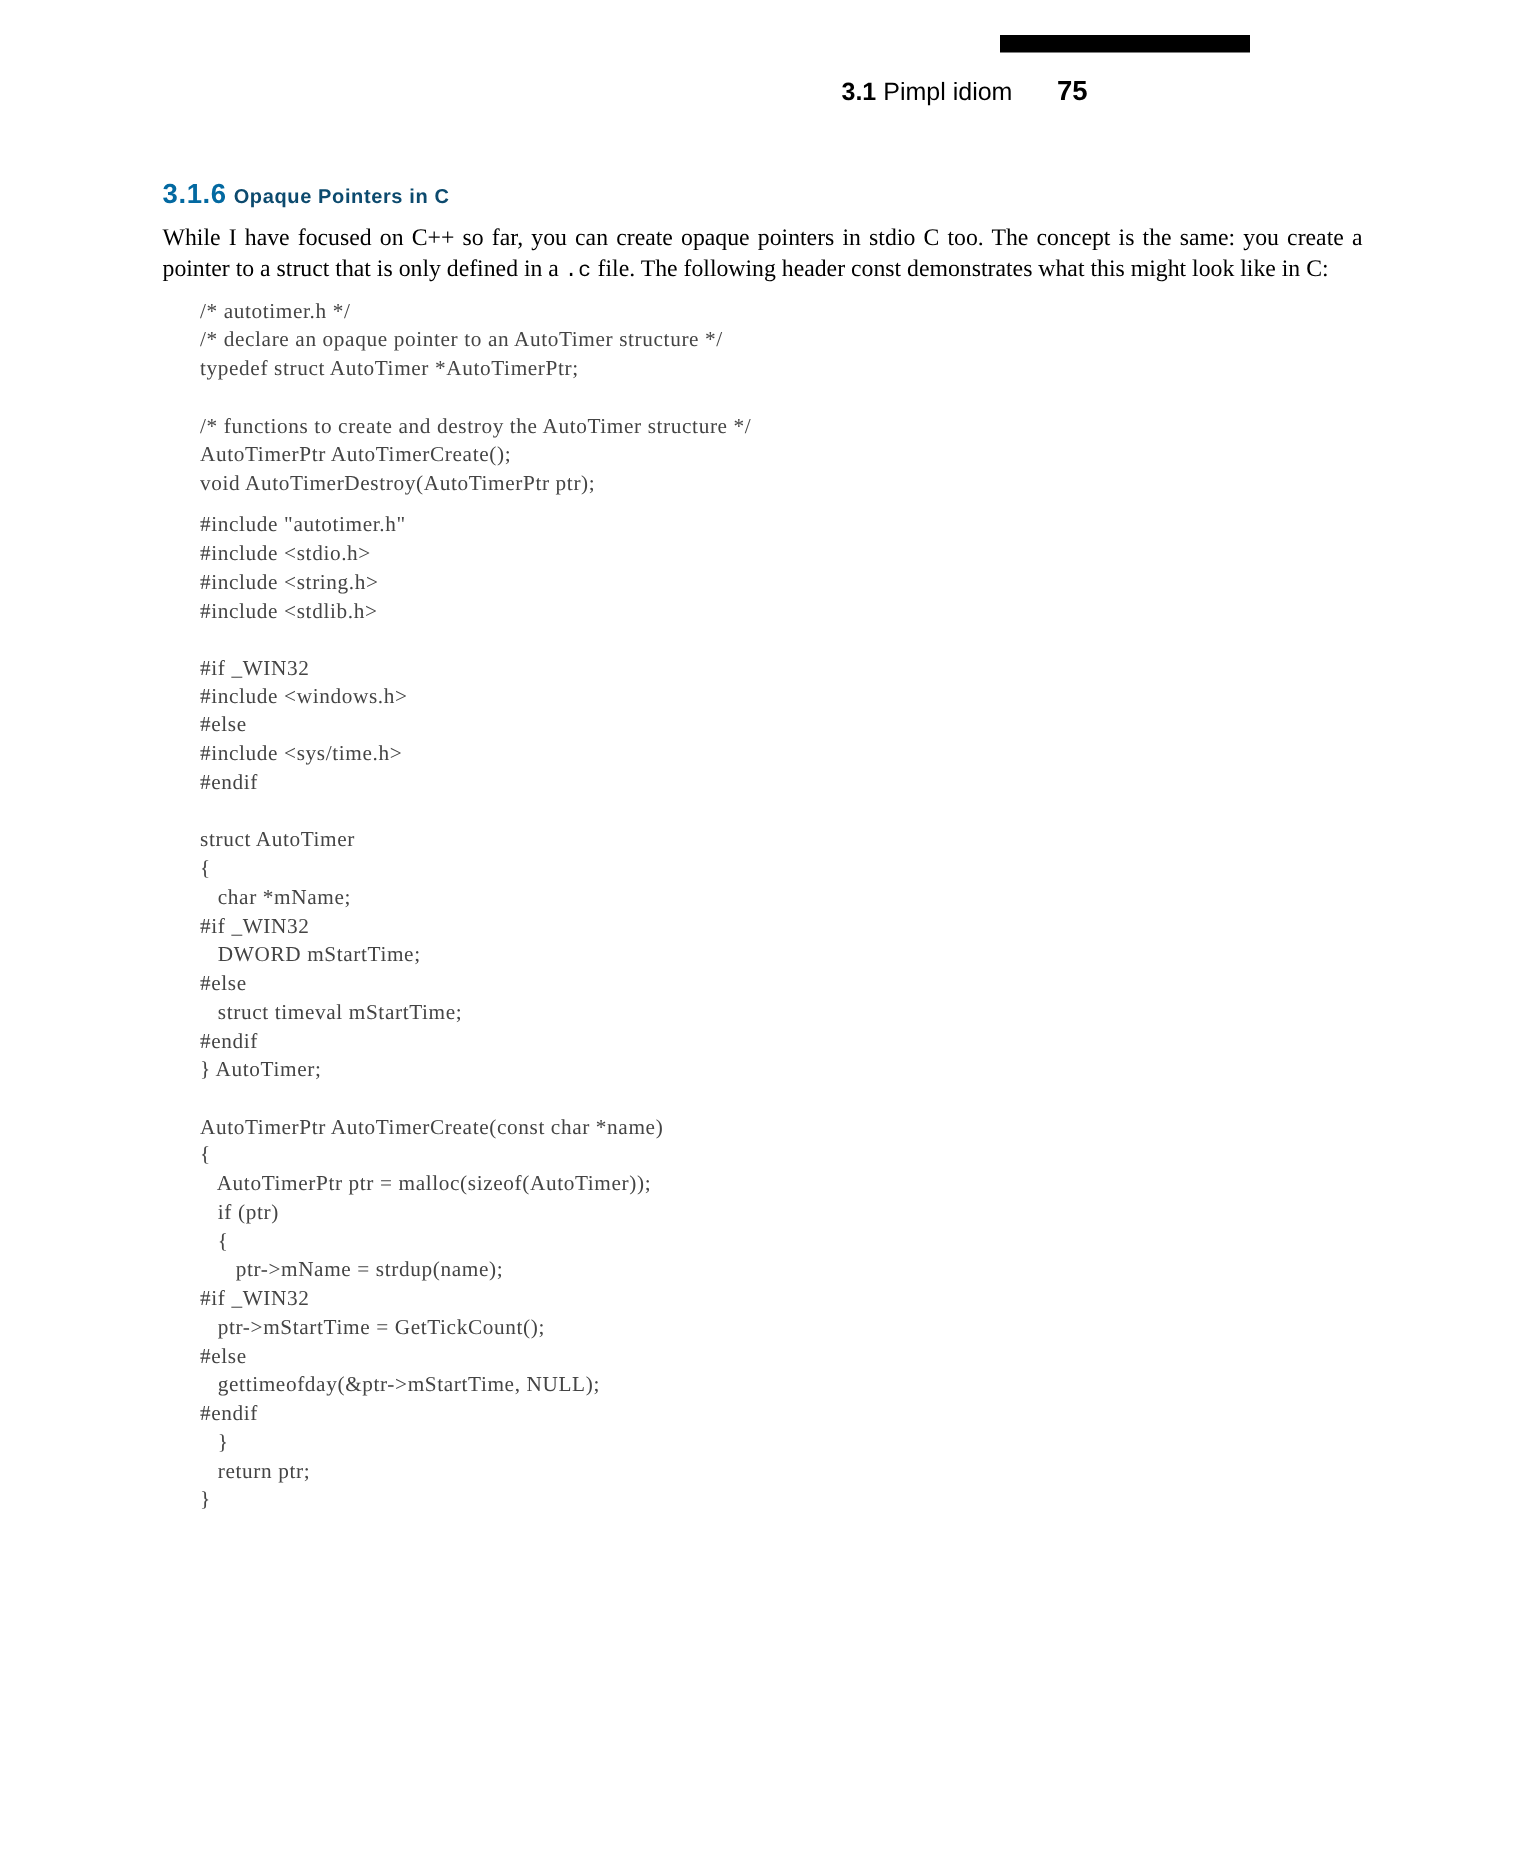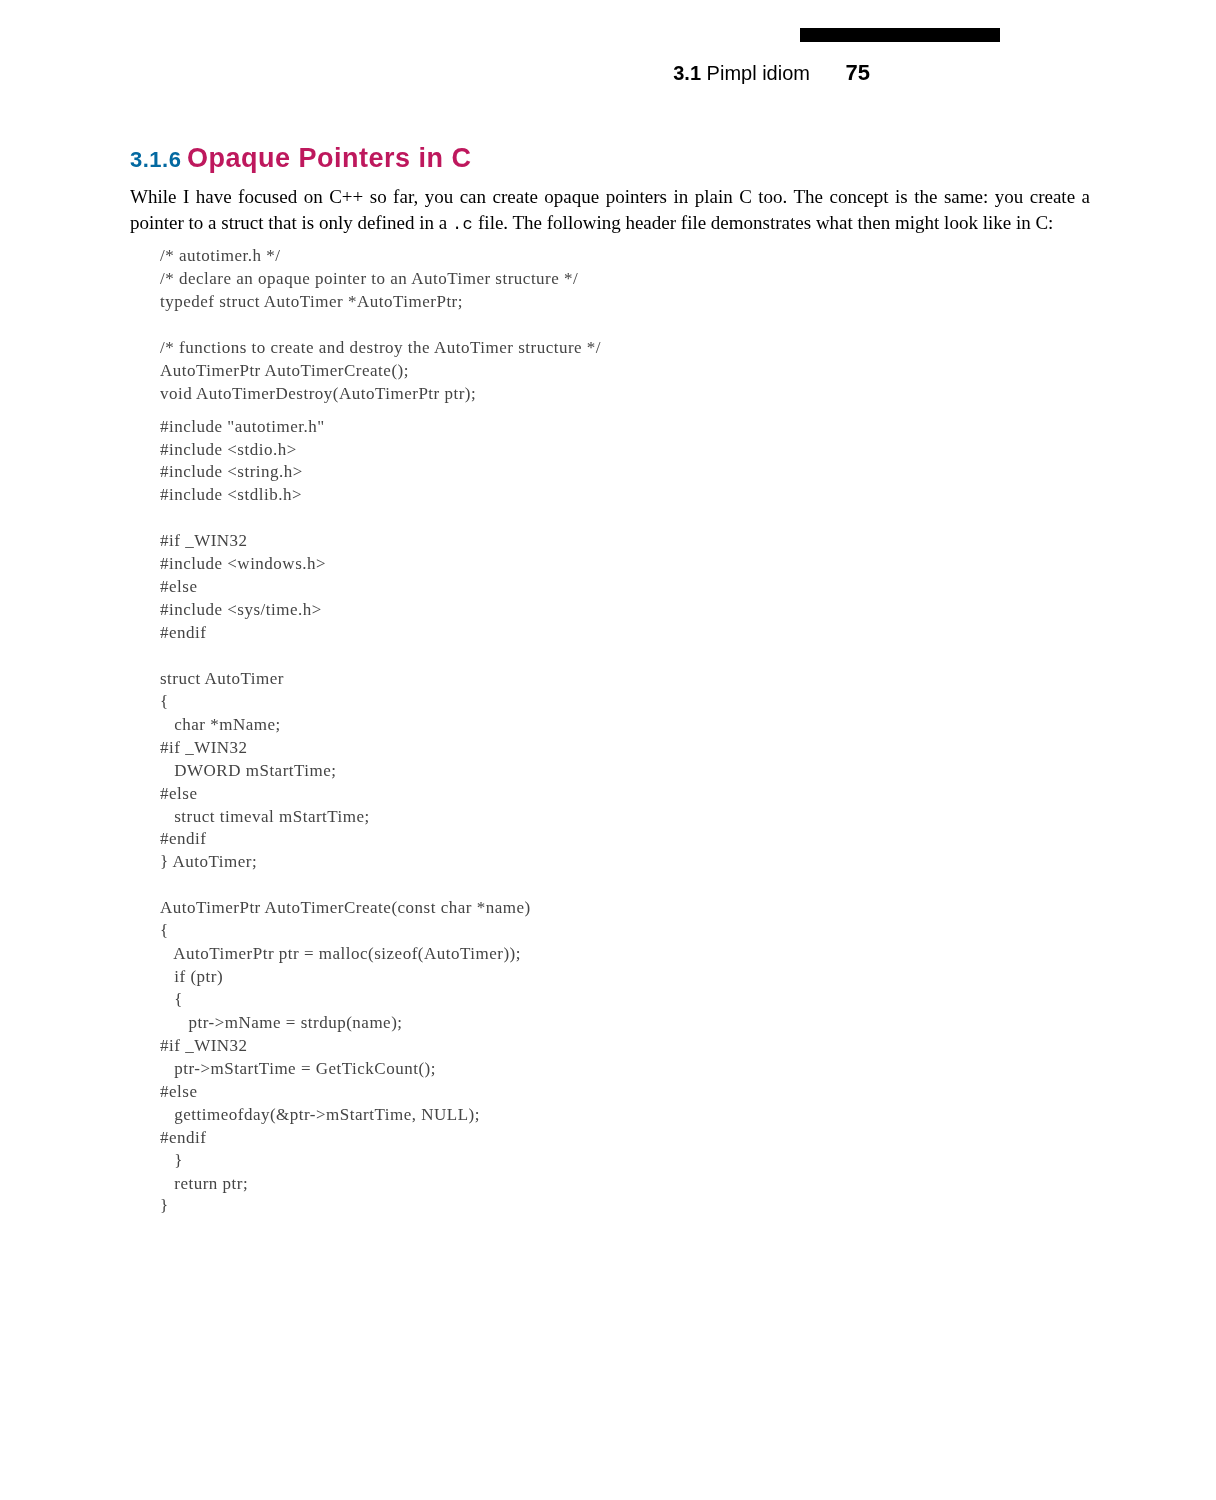--- a/index.html
+++ b/index.html
@@ -47,21 +47,21 @@
     width: 960px;
     line-height: 1.35;
   }
   .section-heading {
     font-family: Arial, Helvetica, sans-serif;
     font-weight: bold;
     letter-spacing: 0.5px;
     margin-bottom: 8px;
   }
   .section-heading .hnum { color: #0369a1; font-size: 22px; }
-  .section-heading .htitle { color: #be185d; font-size: 27px; }
+  .section-heading .htitle { color: #0c4a6e; font-size: 16px; }
   .body-para {
     text-align: justify;
     font-size: 19px;
     margin: 0 0 6px 0;
   }
   .body-para .inline-code {
     font-family: "Courier New", Courier, monospace;
     font-size: 17px;
     letter-spacing: 0.5px;
   }
@@ -88,21 +88,21 @@
   </div>
 
   <div class="content">
 
     <div class="section-heading">
       <span class="hnum">3.1.6</span>
       <span class="htitle">Opaque Pointers in C</span>
     </div>
 
     <p class="body-para">
-      <span>While I have focused on C++ so far, you can create opaque pointers in plain C too. The concept is the same: you create a pointer to a struct that is only defined in a </span><span class="inline-code">.c</span><span> file. The following header file demonstrates what then might look like in C:</span>
+      <span>While I have focused on C++ so far, you can create opaque pointers in stdio C too. The concept is the same: you create a pointer to a struct that is only defined in a </span><span class="inline-code">.c</span><span> file. The following header const demonstrates what this might look like in C:</span>
     </p>
 
     <pre class="codeblock">/* autotimer.h */
 /* declare an opaque pointer to an AutoTimer structure */
 typedef struct AutoTimer *AutoTimerPtr;
 
 /* functions to create and destroy the AutoTimer structure */
 AutoTimerPtr AutoTimerCreate();
 void AutoTimerDestroy(AutoTimerPtr ptr);</pre>
 

